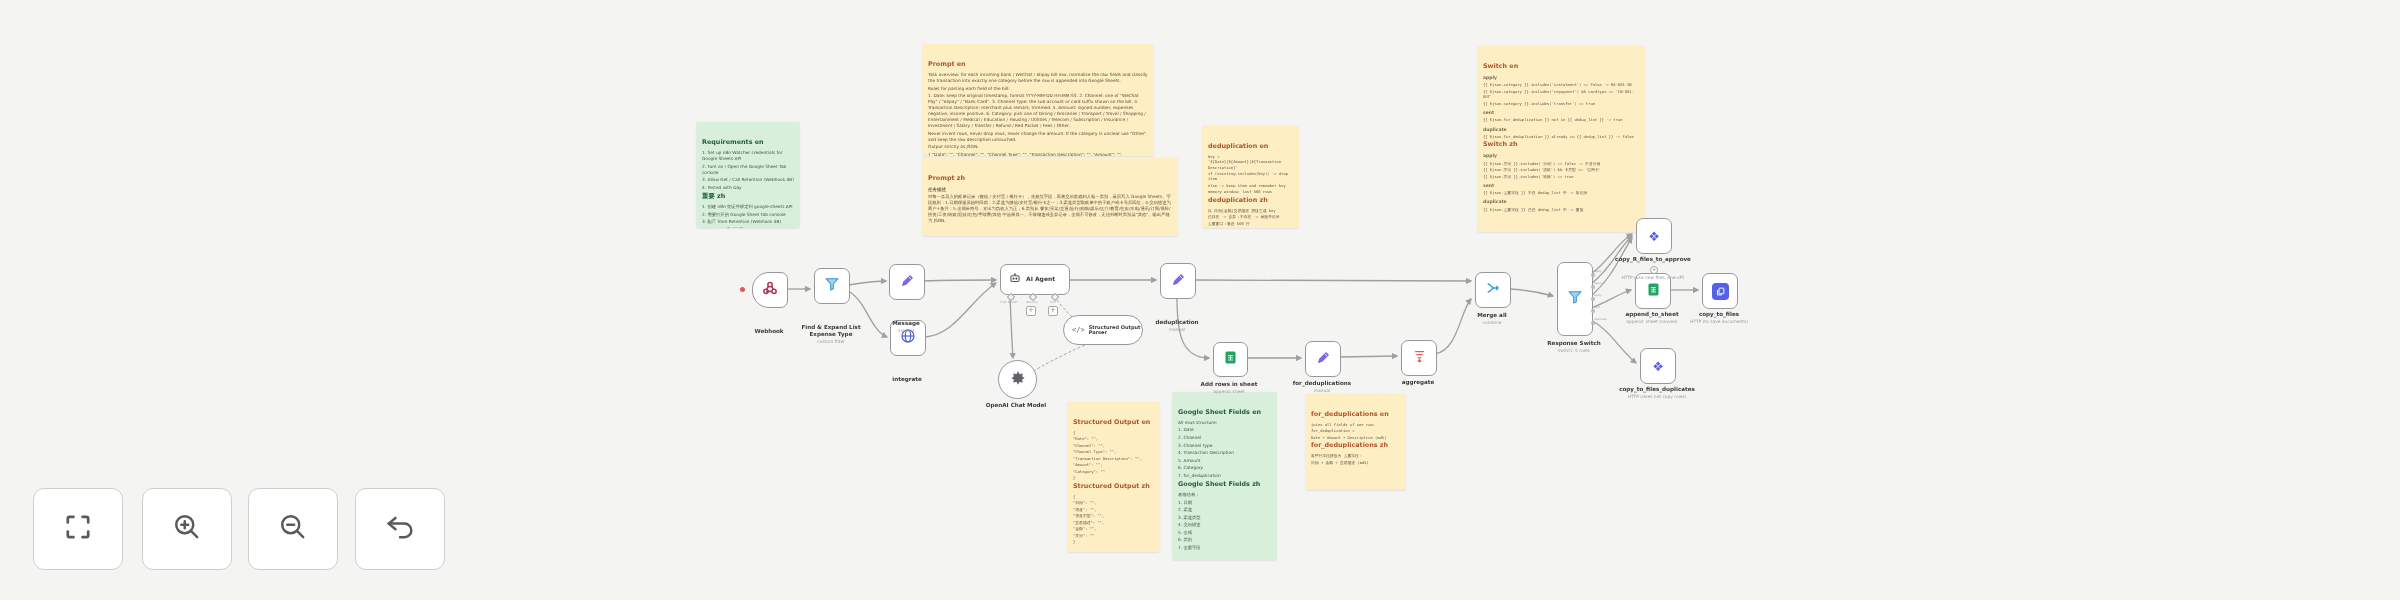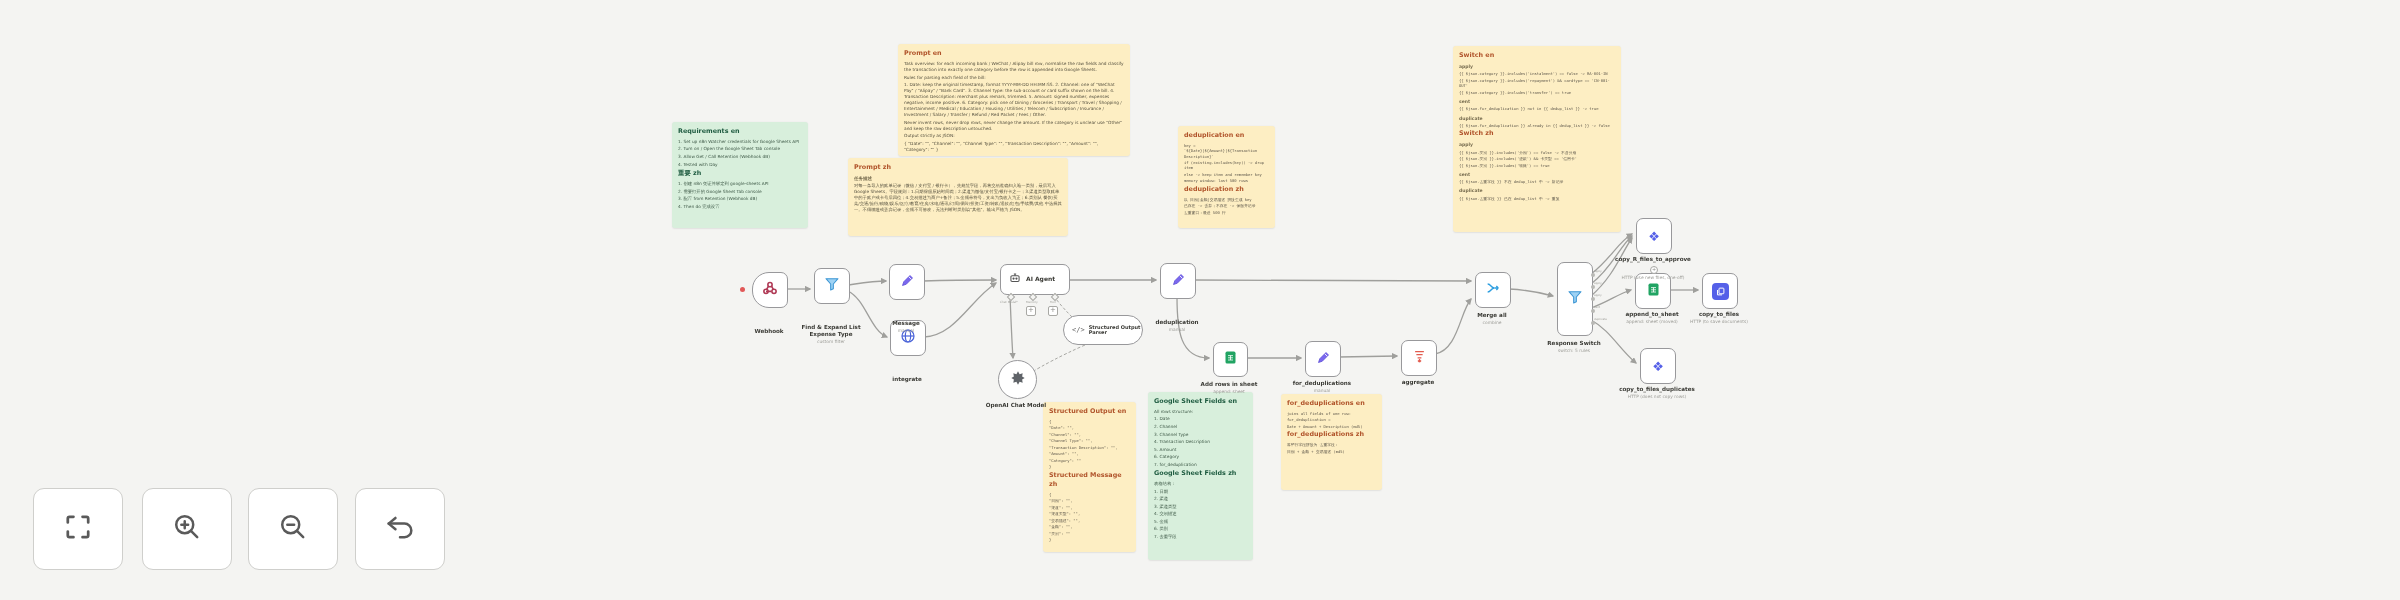--- a/index.html
+++ b/index.html
@@ -1,22 +1,22 @@
 <!DOCTYPE html>
 <html><head>
 <meta charset="utf-8">
 <title>Workflow Canvas</title>
 <style>
   html,body{margin:0;padding:0;}
   body{font-family:"DejaVu Sans","Liberation Sans",sans-serif;}
   #canvas{position:relative;width:2400px;height:600px;background:#f4f4f2;overflow:hidden;}
   
-  .note{position:absolute;box-sizing:border-box;border-radius:3px;padding:5px 6px;
+  .note{position:absolute;box-sizing:border-box;border-radius:3px;padding:16px 6px;
         font-size:4.3px;line-height:1.4;color:#55503f;overflow:hidden;z-index:1;
-        box-shadow:0 0.5px 1.5px rgba(0,0,0,0.08);}
+        box-shadow:0 0.5px 1.5px rgba(0,0,0,0.08);margin-left:24px;}
   .note.yellow{background:#fdeec3;}
   .note.green{background:#d8efdc;color:#3f5a48;}
   .note .ntitle{font-size:6.4px;font-weight:bold;color:#b0532a;margin:0 0 3px 0;}
   .note.green .ntitle{color:#1e5b40;}
   .note .nsub{font-weight:bold;font-size:4.5px;margin:4px 0 1px 0;color:#7a6f52;}
   .note .line{margin:0 0 1.5px 0;}
   .note .codeline{font-family:"DejaVu Sans Mono","Liberation Mono",monospace;font-size:3.8px;color:#5c564a;margin:0 0 1.2px 0;word-wrap:break-word;}
   .sec-gap{margin-top:7px;}
   
   .node{position:absolute;width:34px;height:34px;background:#fff;border:1.4px solid #98989b;
@@ -45,21 +45,21 @@
   #edges{position:absolute;left:0;top:0;z-index:2;pointer-events:none;}
   
   .toolbar-btn{position:absolute;width:88px;height:80px;background:#ffffff;border:1.5px solid #cfcfcc;
                border-radius:11px;display:flex;align-items:center;justify-content:center;cursor:pointer;z-index:5;}
 </style>
 </head>
 <body>
 
 <div id="canvas">
 
-  <div class="note green" style="left:672px;top:122px;width:136px;height:106px;">
+  <div class="note green" style="left:672px;top:122px;width:104px;height:106px;">
     <div class="ntitle">Requirements en</div>
     <div>
         <div class="line">1. Set up n8n Watcher credentials for Google Sheets API</div>
         <div class="line">2. Turn on / Open the Google Sheet Tab console</div>
         <div class="line">3. Allow Get / Call Retention (Webhook dB)</div>
         <div class="line">4. Tested with Day</div>
       </div>
     <div class="ntitle sec-gap">重要 zh</div>
     <div>
         <div class="line">1. 创建 n8n 凭证并绑定到 google-sheets API</div>
@@ -74,21 +74,21 @@
     <div>
         <div class="line">Task overview: for each incoming bank / WeChat / Alipay bill row, normalise the raw fields and classify the transaction into exactly one category before the row is appended into Google Sheets.</div>
         <div class="line">Rules for parsing each field of the bill:</div>
         <div class="line">1. Date: keep the original timestamp, format YYYY-MM-DD HH:MM:SS. 2. Channel: one of "WeChat Pay" / "Alipay" / "Bank Card". 3. Channel Type: the sub-account or card suffix shown on the bill. 4. Transaction Description: merchant plus remark, trimmed. 5. Amount: signed number, expenses negative, income positive. 6. Category: pick one of Dining / Groceries / Transport / Travel / Shopping / Entertainment / Medical / Education / Housing / Utilities / Telecom / Subscription / Insurance / Investment / Salary / Transfer / Refund / Red Packet / Fees / Other.</div>
         <div class="line">Never invent rows, never drop rows, never change the amount. If the category is unclear use "Other" and keep the raw description untouched.</div>
         <div class="line">Output strictly as JSON:</div>
         <div class="line">{ "Date": "", "Channel": "", "Channel Type": "", "Transaction Description": "", "Amount": "", "Category": "" }</div>
       </div>
   </div>
 
-  <div class="note yellow" style="left:848px;top:158px;width:220px;height:78px;">
+  <div class="note yellow" style="left:898px;top:158px;width:256px;height:78px;">
     <div class="ntitle">Prompt zh</div>
     <div class="nsub">任务描述</div>
     <div>
         <div class="line">对每一条导入的账单记录（微信 / 支付宝 / 银行卡），先规范字段，再将交易准确归入唯一类别，最后写入 Google Sheets。字段规则：1.日期保留原始时间戳；2.渠道为微信/支付宝/银行卡之一；3.渠道类型取账单中的子账户或卡号后四位；4.交易描述为商户+备注；5.金额带符号，支出为负收入为正；6.类别从 餐饮/买菜/交通/旅行/购物/娱乐/医疗/教育/住房/水电/通讯/订阅/保险/投资/工资/转账/退款/红包/手续费/其他 中选择其一。不得编造或丢弃记录，金额不可修改，无法判断时类别填"其他"。输出严格为 JSON。</div>
       </div>
   </div>
 
   <div class="note yellow" style="left:1178px;top:126px;width:97px;height:102px;">
     <div class="ntitle">deduplication en</div>
     <div>
@@ -168,21 +168,21 @@
     <div>
         <div class="codeline">{</div>
         <div class="codeline">"Date": "",</div>
         <div class="codeline">"Channel": "",</div>
         <div class="codeline">"Channel Type": "",</div>
         <div class="codeline">"Transaction Description": "",</div>
         <div class="codeline">"Amount": "",</div>
         <div class="codeline">"Category": ""</div>
         <div class="codeline">}</div>
       </div>
-    <div class="ntitle sec-gap">Structured Message zh</div>
+    <div class="ntitle sec-gap">Structured Output zh</div>
     <div>
         <div class="codeline">{</div>
         <div class="codeline">"日期": "",</div>
         <div class="codeline">"渠道": "",</div>
         <div class="codeline">"渠道类型": "",</div>
         <div class="codeline">"交易描述": "",</div>
         <div class="codeline">"金额": "",</div>
         <div class="codeline">"类别": ""</div>
         <div class="codeline">}</div>
       </div>

